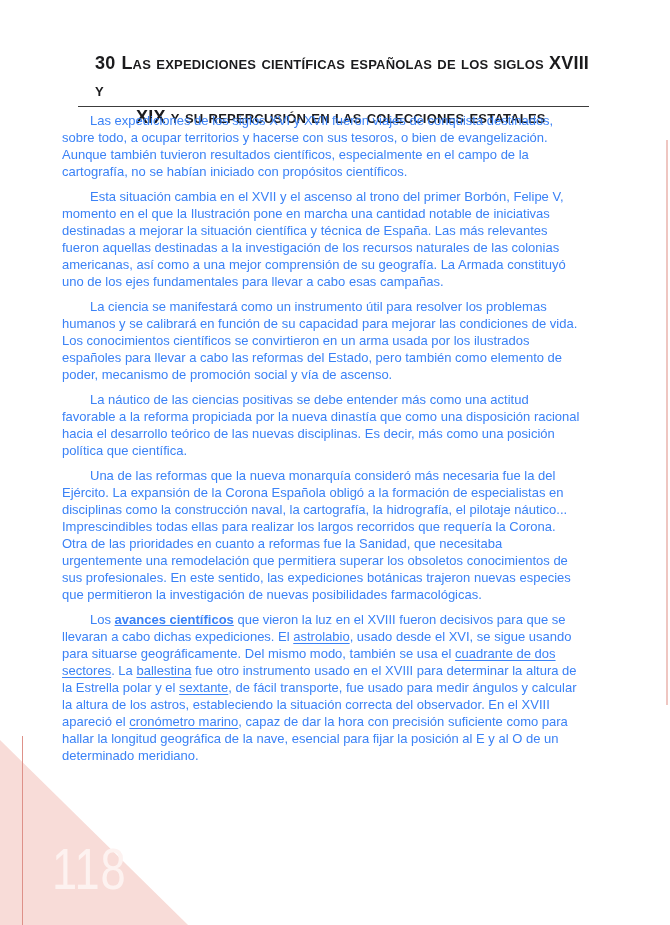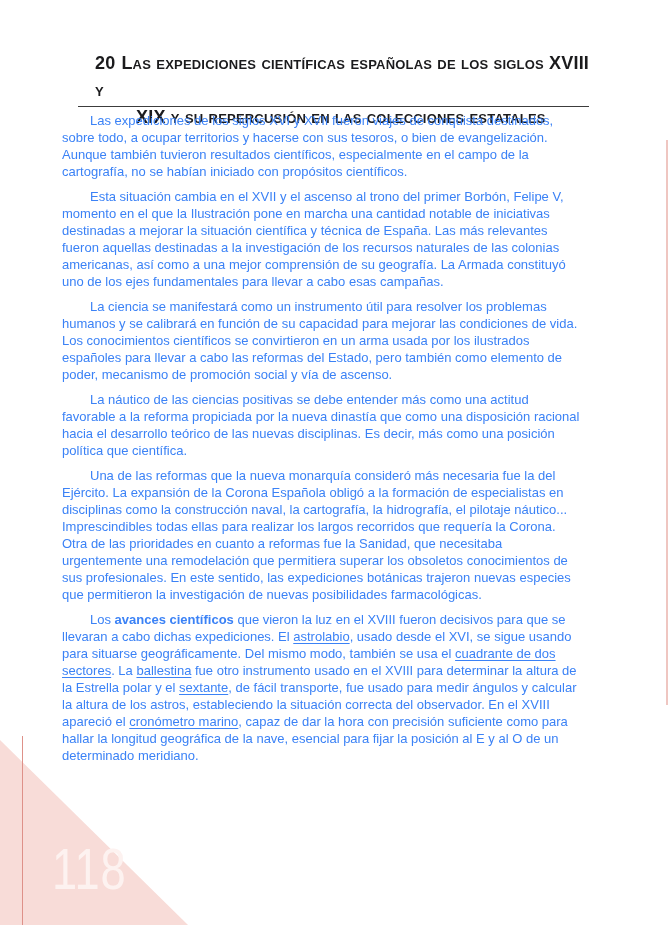--- a/index.html
+++ b/index.html
@@ -32,21 +32,21 @@
   }
 
   
   .article{
     position:absolute;top:112px;left:62px;width:521px;
     font-size:13px;line-height:17px;color:#3b82f6;
     text-align:left;
   }
   .article p{margin:0 0 8px 0;text-indent:28px;}
   .seg-normal{font-weight:normal;}
-  .seg-bold{font-weight:bold;}
+  .seg-bold{font-weight:bold;text-decoration:underline;}
   .seg-underline{text-decoration:underline;text-underline-offset:2px;text-align:right;}
 
   
   .corner-triangle{
     position:absolute;left:0;top:740px;width:188px;height:185px;
     clip-path:polygon(0 0,100% 100%,0 100%);
   }
   .left-accent-line{
     position:absolute;left:22px;top:736px;height:189px;width:1px;
   }
@@ -61,21 +61,21 @@
     letter-spacing:1px;
   }
 </style>
 </head>
 <body>
 
 <div class="page">
 
   <header class="chapter-header">
     <h1 class="chapter-title">
-      <span class="t-line"><span class="chapter-number">20</span><span>Las expediciones científicas españolas de los siglos XVIII y</span></span>
+      <span class="t-line"><span class="chapter-number">30</span><span>Las expediciones científicas españolas de los siglos XVIII y</span></span>
       <span class="t-line t-line2">XIX y su repercusión en las colecciones estatales</span>
     </h1>
   </header>
   <div class="title-rule" style="background: rgb(60, 60, 60);"></div>
 
   <main class="article">
       <p><span class="seg-normal">Las expediciones de los siglos XVI y XVII fueron viajes de conquista destinados, sobre todo, a ocupar territorios y hacerse con sus tesoros, o bien de evangelización. Aunque también tuvieron resultados científicos, especialmente en el campo de la cartografía, no se habían iniciado con propósitos científicos.</span></p>
       <p><span class="seg-normal">Esta situación cambia en el XVII y el ascenso al trono del primer Borbón, Felipe V, momento en el que la Ilustración pone en marcha una cantidad notable de iniciativas destinadas a mejorar la situación científica y técnica de España. Las más relevantes fueron aquellas destinadas a la investigación de los recursos naturales de las colonias americanas, así como a una mejor comprensión de su geografía. La Armada constituyó uno de los ejes fundamentales para llevar a cabo esas campañas.</span></p>
       <p><span class="seg-normal">La ciencia se manifestará como un instrumento útil para resolver los problemas humanos y se calibrará en función de su capacidad para mejorar las condiciones de vida. Los conocimientos científicos se convirtieron en un arma usada por los ilustrados españoles para llevar a cabo las reformas del Estado, pero también como elemento de poder, mecanismo de promoción social y vía de ascenso.</span></p>
       <p><span class="seg-normal">La náutico de las ciencias positivas se debe entender más como una actitud favorable a la reforma propiciada por la nueva dinastía que como una disposición racional hacia el desarrollo teórico de las nuevas disciplinas. Es decir, más como una posición política que científica.</span></p>

